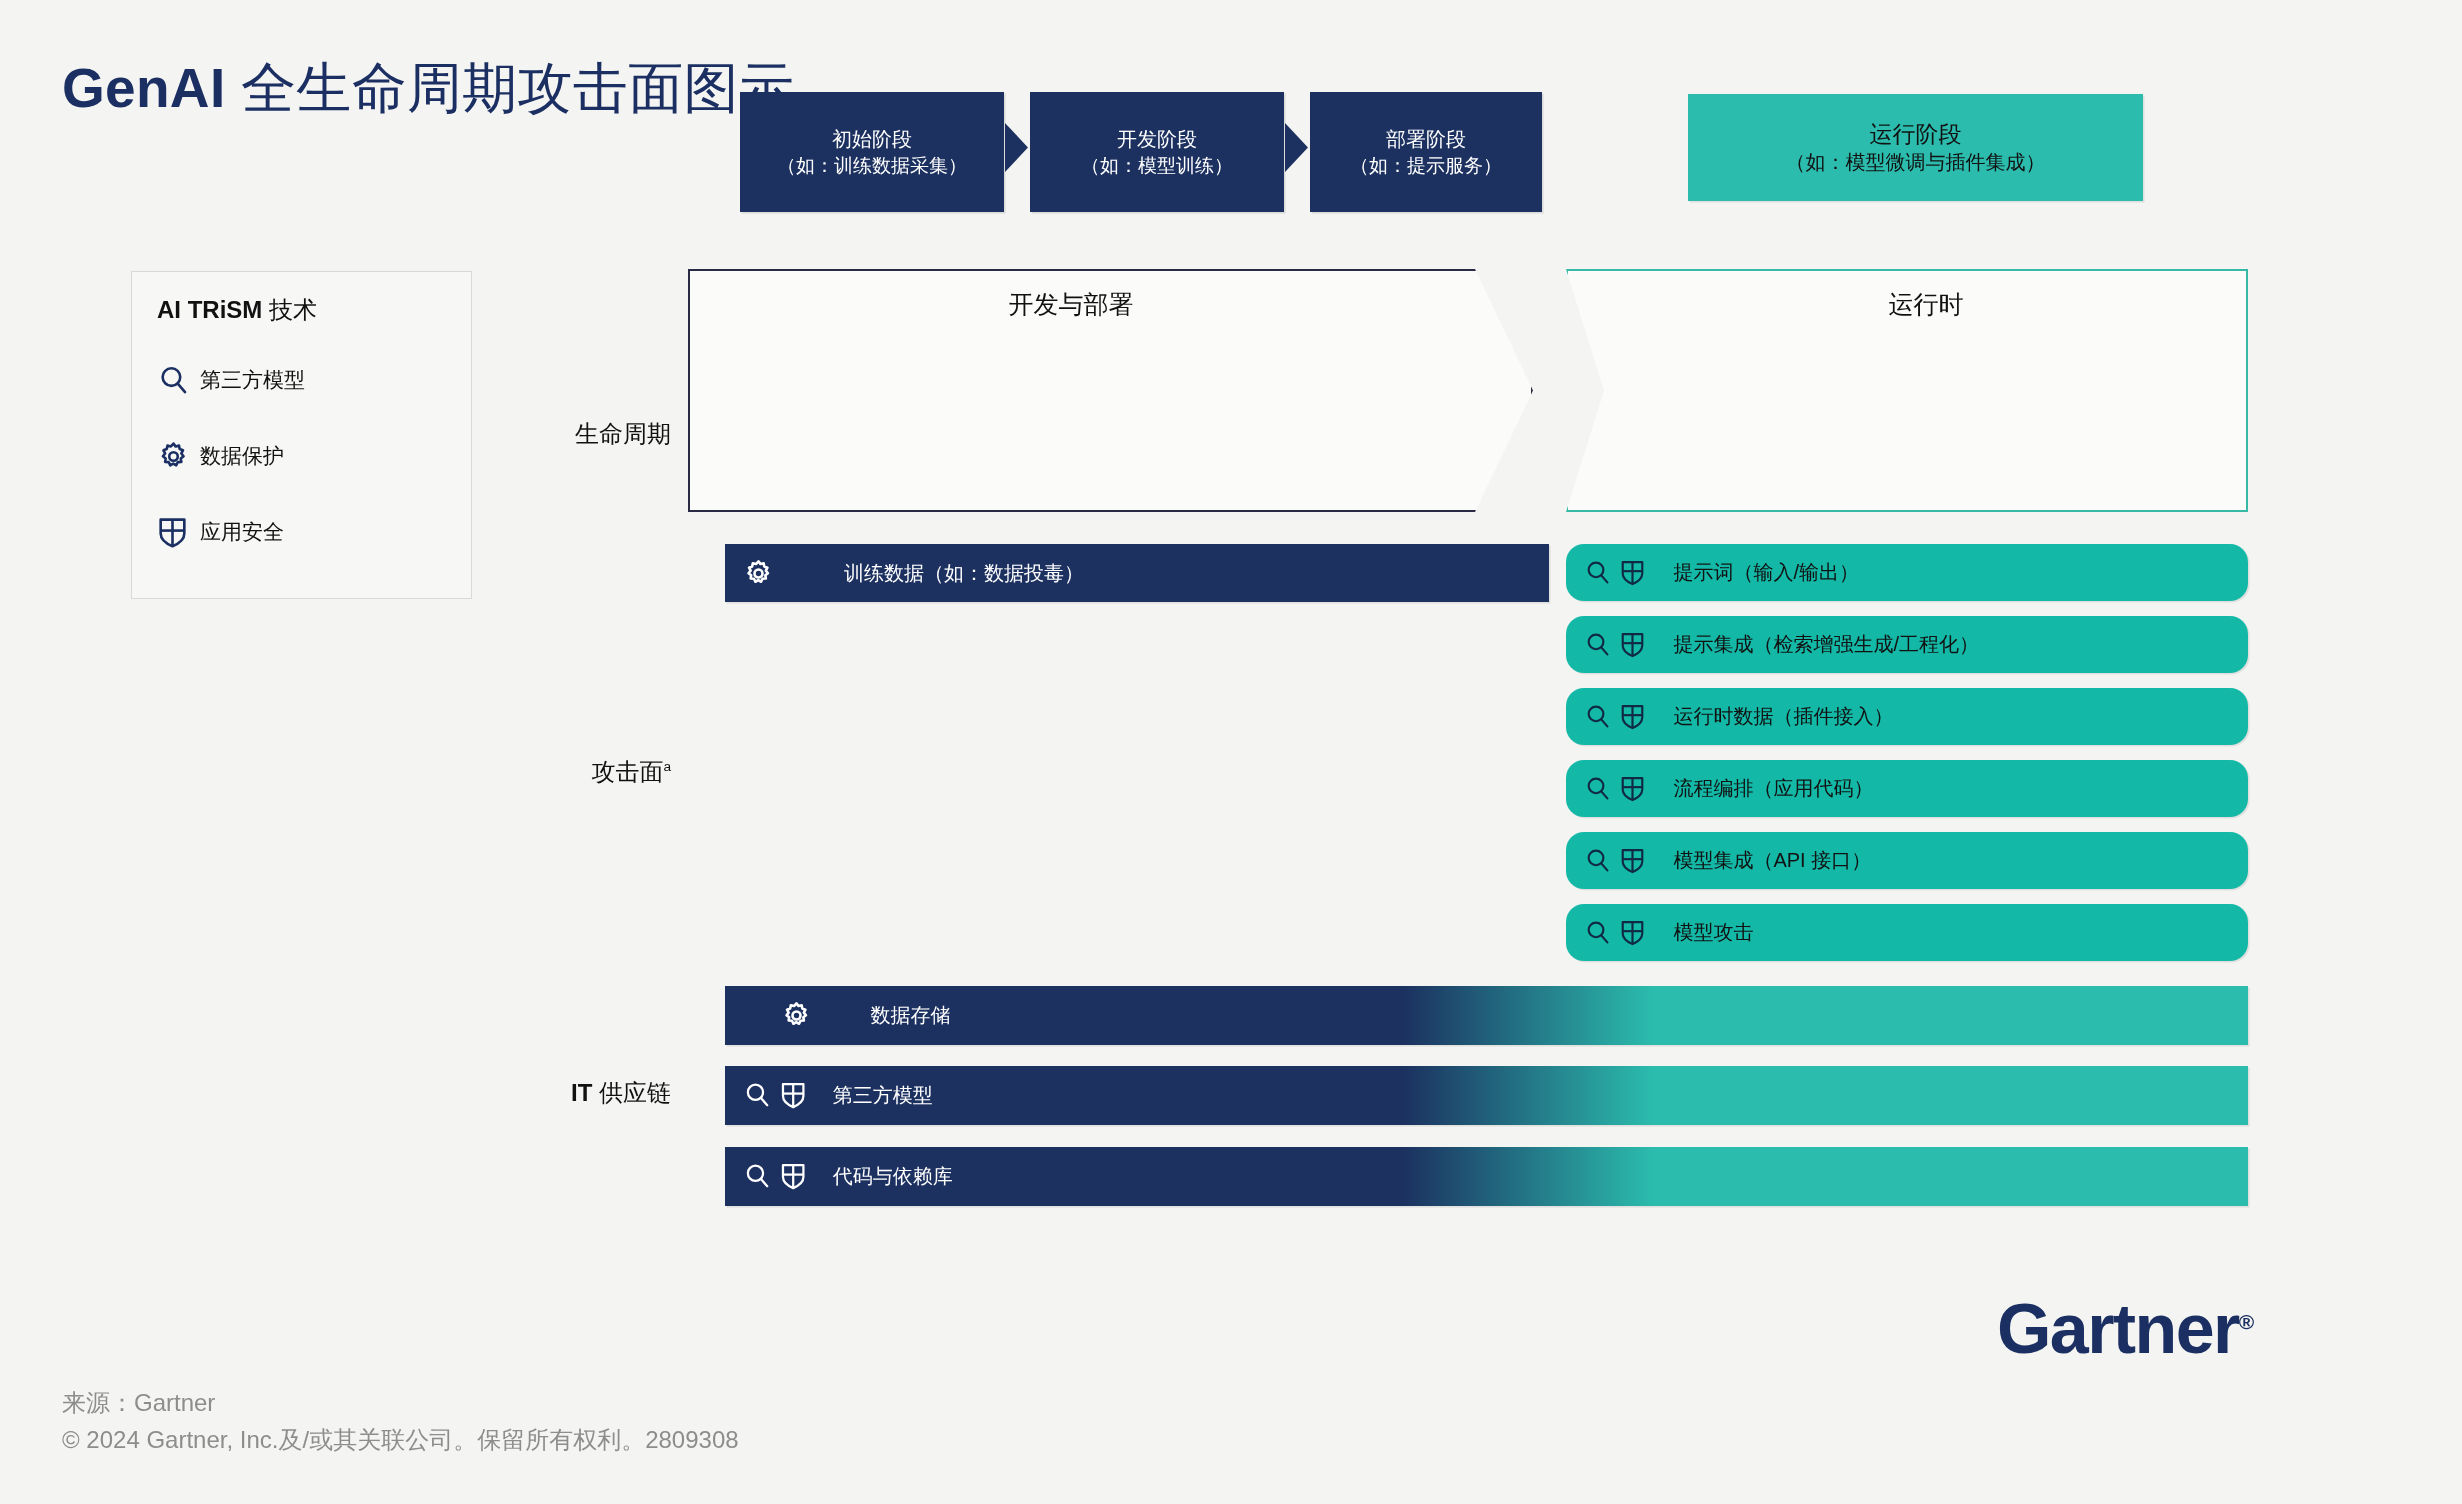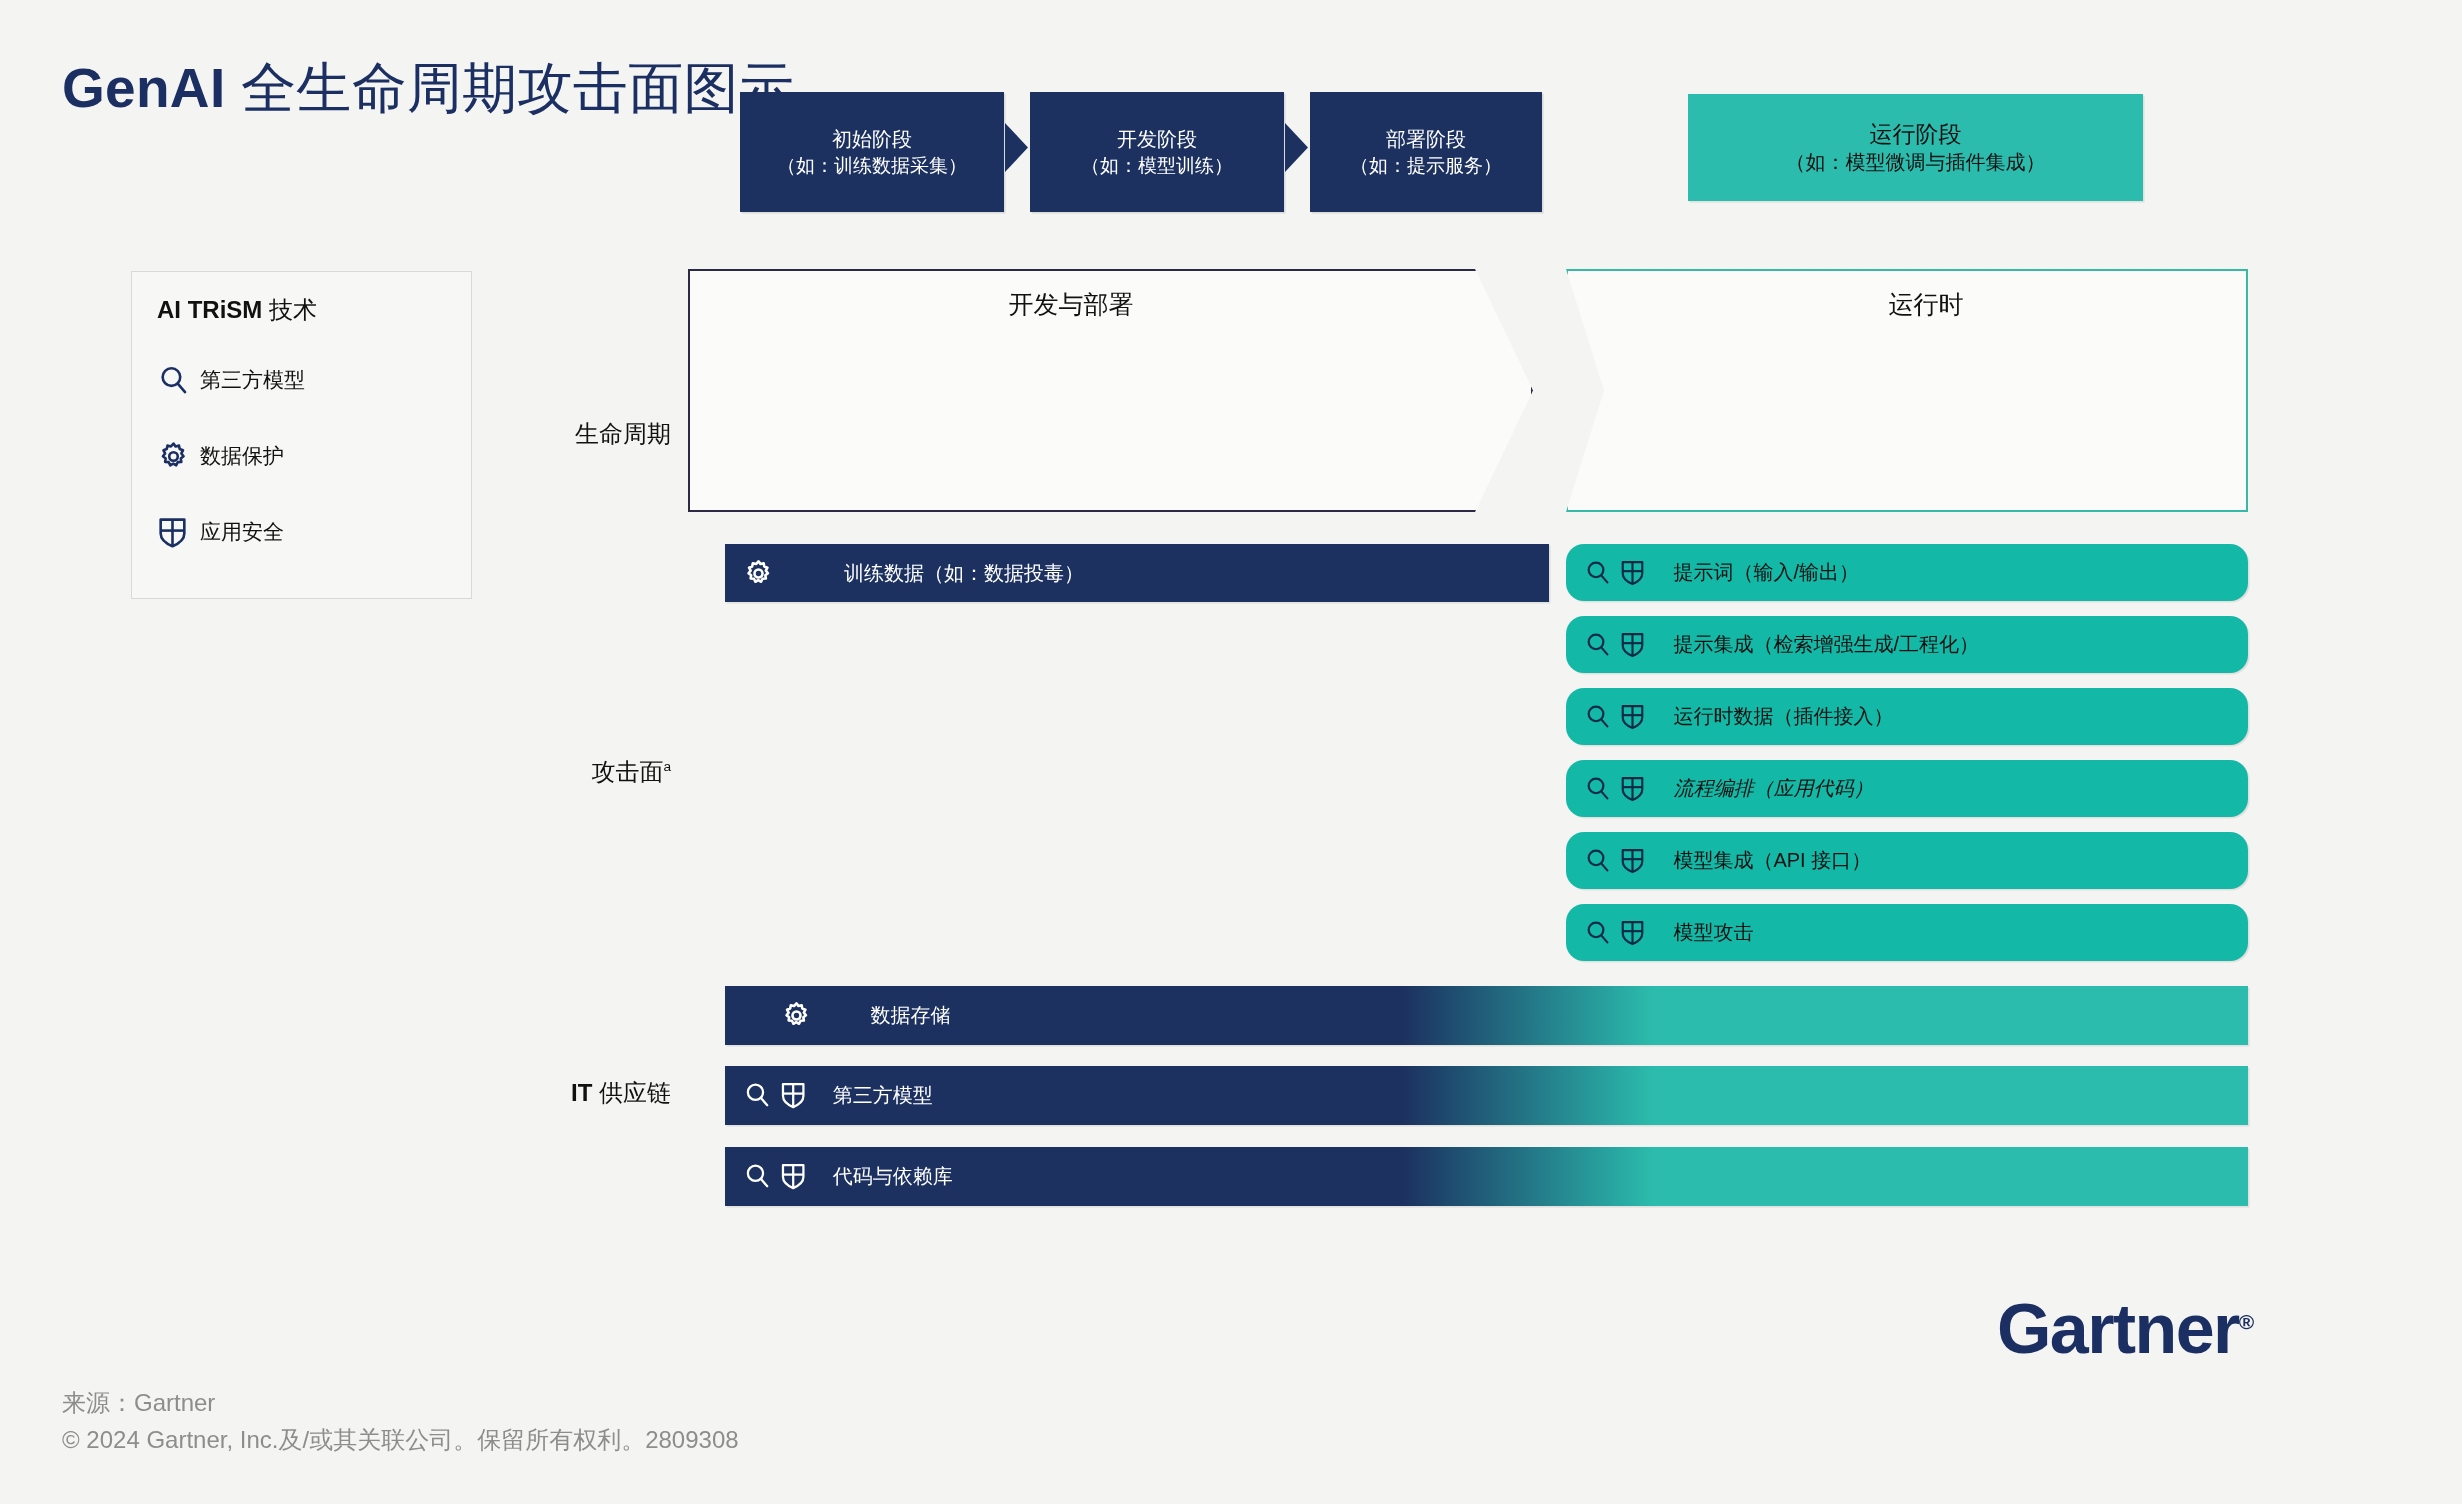--- a/index.html
+++ b/index.html
@@ -138,21 +138,21 @@
   .bar.teal{background:#14b8a6;border-radius:18px;}
   .bar.teal .txt{color:#111111;}
   .bar.grad{background:linear-gradient(to right,#1c3160 0%,#1c3160 44.5%,#2bbcad 61%,#2bbcad 100%);}
   .bar.grad .txt{color:#ffffff;}
 
   #bar-train{left:725px;top:544px;width:824px;height:58px;}
   #bar-train .txt{margin-left:38px;}
 
   .bar-right{left:1566px;width:682px;height:57px;}
   #asr-0{top:544px;} #asr-1{top:616px;} #asr-2{top:688px;}
-  #asr-3{top:760px;font-style:italic;} #asr-4{top:832px;} #asr-5{top:904px;}
+  #asr-3{top:760px;} #asr-4{top:832px;} #asr-5{top:904px;}
   .bar-right .txt{margin-left:26.4px;}
 
   .bar-supply{left:725px;width:1523px;height:59px;}
   #sup-0{top:986px;padding-left:38px;} #sup-1{top:1066px;} #sup-2{top:1147px;}
   .bar-supply .txt{margin-left:26.4px;}
 
   
   svg.icon{display:block;}
 
   

